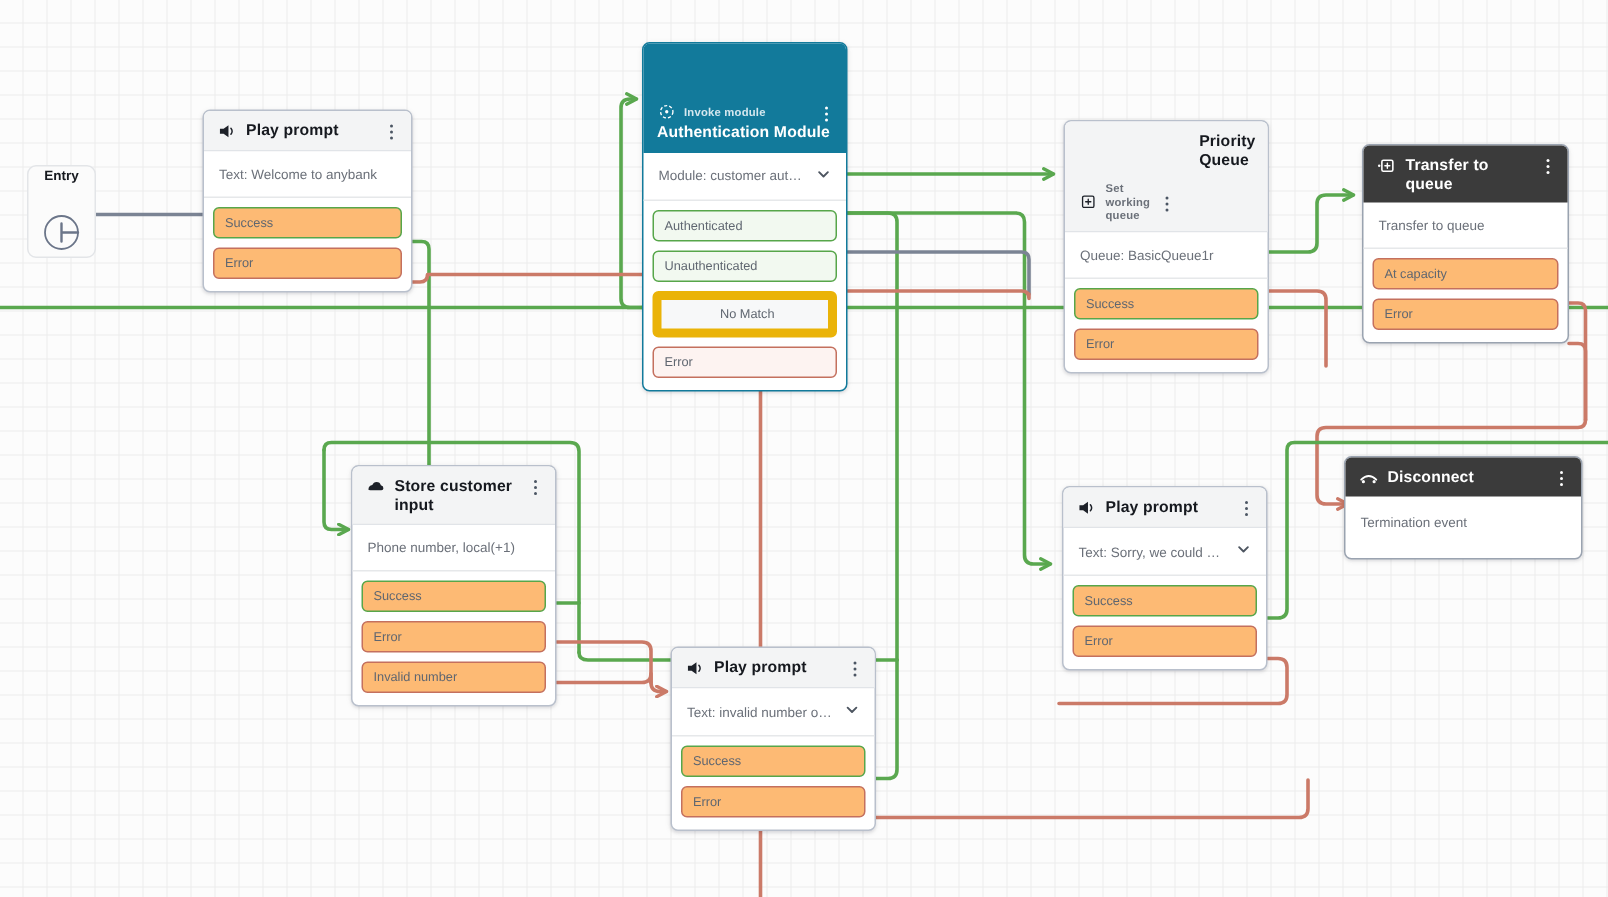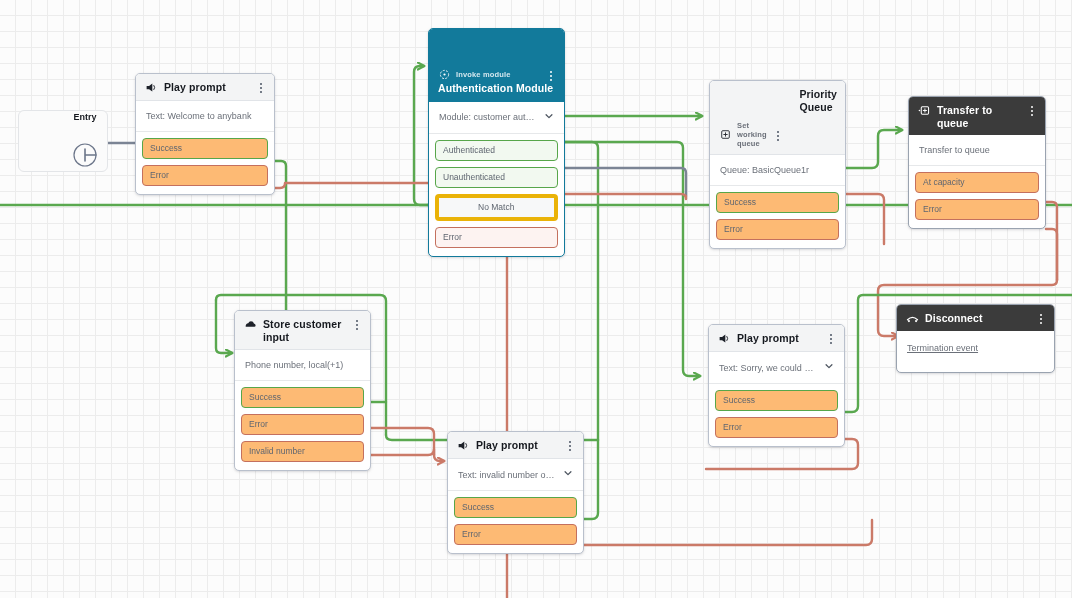--- a/index.html
+++ b/index.html
@@ -30,21 +30,21 @@
   .node .hdr .sub{font-size:7.5px;font-weight:bold;color:#d5e8ef;
         line-height:9px;letter-spacing:.15px;}
   .node .body{padding:9px 10px;font-size:9px;color:#6b7079;line-height:12px;
         border-bottom:1px solid #e6e8ea;display:flex;align-items:center;gap:6px;}
   .node .body .txt{flex:1;white-space:nowrap;overflow:hidden;text-overflow:ellipsis;}
   .node .ports{padding:6px 6px 8px 6px;display:flex;flex-direction:column;gap:6px;}
   .port{font-size:8.5px;color:#5f6670;border-radius:4px;padding:4px 7px;
         box-sizing:border-box;background:#fdba74;line-height:11px;}
   .port.ok{border:1px solid #57a64a;}
   .port.err{border:1px solid #c4705e;}
-  .port.neu{border:4px solid #eab308;padding-left:39px;}
+  .port.neu{border:6px solid #eab308;padding-left:39px;}
 
   
   .node.teal{border-color:#127a9b;}
   .node.teal .hdr{background:#127a9b;border-bottom:none;flex-direction:column;
         gap:1px;padding:6px 8px 7px 9px;align-items:stretch;}
   .node.teal .hdr .ttl{color:#ffffff;font-size:10.5px;}
   .node.teal .port.ok{background:#f2f9f0;}
   .node.teal .port.err{background:#fdf3f1;}
   .node.teal .port.neu{background:#f7f8f9;}
 
@@ -58,21 +58,21 @@
   .kebab i{width:2px;height:2px;border-radius:50%;background:#4b5563;display:block;}
   .node.teal .kebab i,.node.dark .kebab i{background:#fff;}
 
   .hdricon{flex:none;width:13px;height:13px;display:flex;align-items:center;
            justify-content:center;margin-top:0px;}
   .teal-topline{display:flex;align-items:center;gap:5px;margin-top:33px;}
 
   
   #entry{position:absolute;left:18px;top:110px;width:44px;height:60px;
     background:#fbfbfb;border:1px solid #e3e5e8;border-radius:6px;
-    display:flex;flex-direction:column;align-items:center;justify-content:center;gap:18px;padding-left:44px;}
+    display:flex;flex-direction:column;align-items:center;justify-content:center;gap:18px;}
   #entry .lbl{font-size:9px;font-weight:bold;color:#16191f;}
 </style>
 </head>
 <body>
 
 <div id="canvas">
 
   <svg id="wires" viewBox="0 0 1072 598">
     <defs>
       <marker id="ag" markerWidth="9" markerHeight="9" refX="7.2" refY="4.5" orient="auto" markerUnits="userSpaceOnUse">
@@ -354,18 +354,18 @@
             <circle cx="12.4" cy="11.2" r="1.3" fill="#ffffff"></circle>
           </svg>
       </span>
       <span class="ttl">Disconnect</span>
       <span class="kebab">
           <i></i>
           <i></i>
           <i></i>
         </span>
     </div>
-    <div class="body" style="border-bottom:none;padding:11px 10px 18px 10px;text-decoration:underline;">
+    <div class="body" style="border-bottom:none;padding:11px 10px 18px 10px;">
       <span class="txt">Termination event</span>
     </div>
   </div>
 
 </div>
 
 </body></html>

